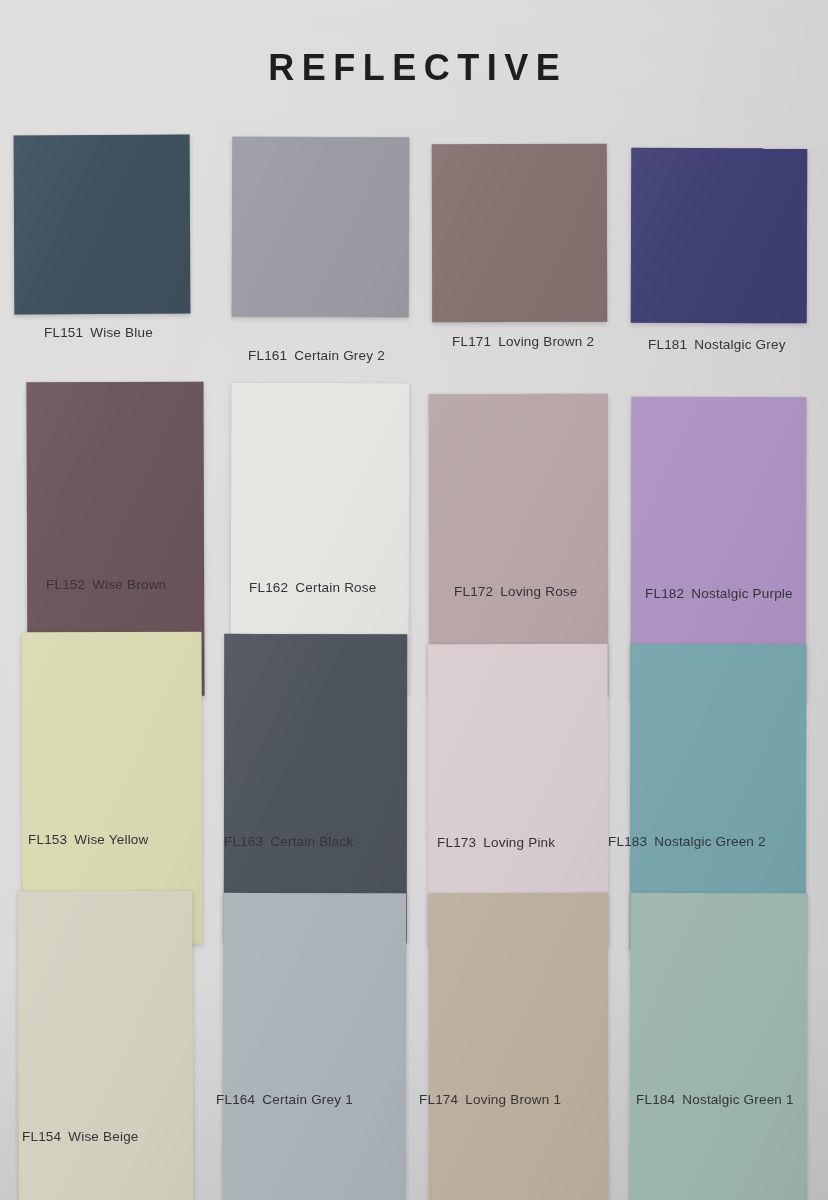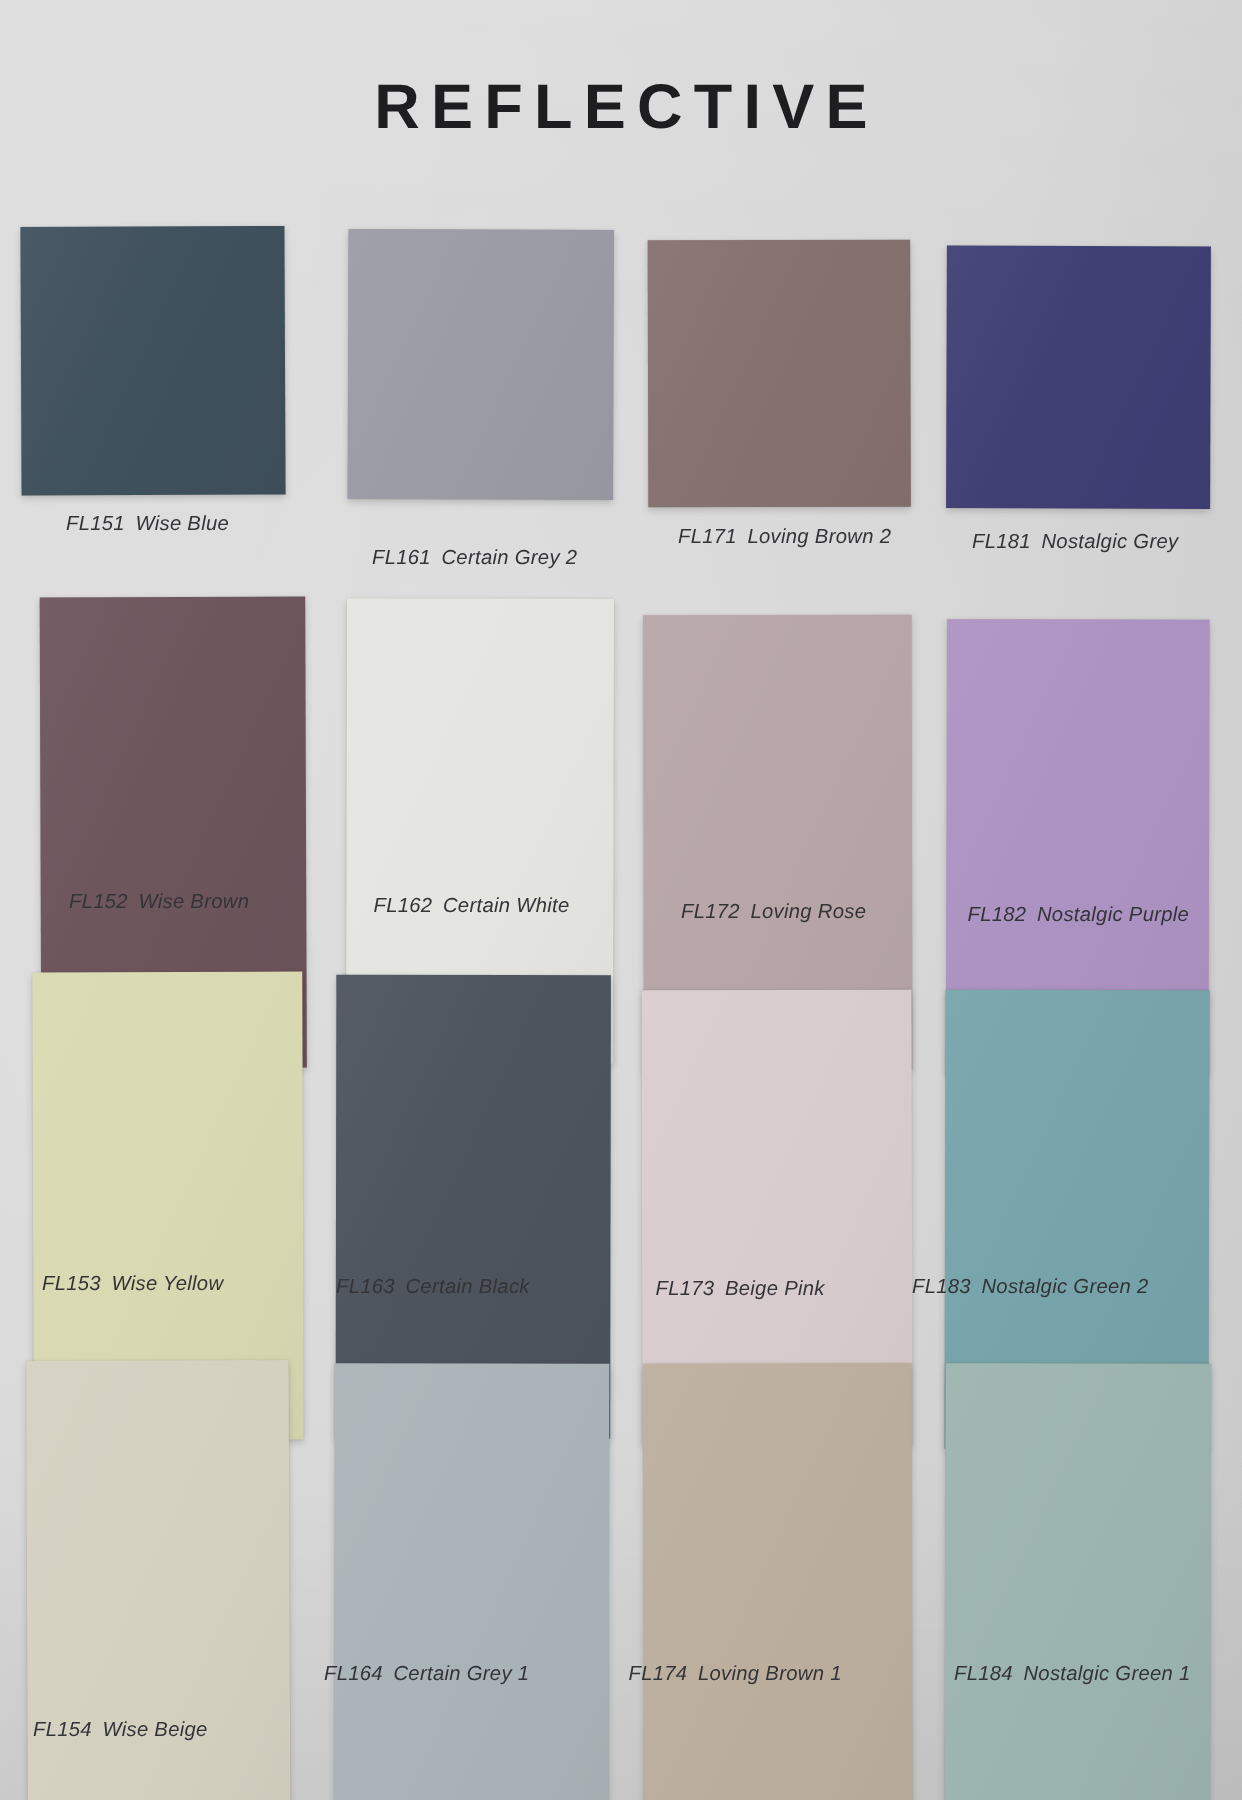--- a/index.html
+++ b/index.html
@@ -47,37 +47,36 @@
     position: absolute;
     top: 50px;
     left: 0;
     width: 828px;
     text-align: center;
     z-index: 4;
   }
   .title {
     display: inline-block;
     font-family: "Liberation Sans", sans-serif;
-    font-size: 42px;
+    font-size: 36px;
     font-weight: 700;
     letter-spacing: 7.5px;
     color: #1e1e20;
     text-indent: 7.5px;
     line-height: 1;
   }
 
   
   .grid {
     position: absolute;
-    top: 132px;
+    top: 116px;
     left: 0;
     width: 666px;
     height: 1035px;
     z-index: 3;
-    font-style: italic;
   }
 
   .cell {
     position: absolute;
   }
 
   .swatch {
     position: absolute;
     box-shadow:
       0 2px 5px rgba(0,0,0,0.17),
@@ -147,21 +146,21 @@
     <div class="cell">
       <div class="swatch" style="left: 27px; top: 266px; width: 177px; height: 314px; transform: rotate(-0.2deg); background-color: rgb(108, 84, 91);"></div>
       <div class="label" style="left:46px; top:461px;">
         <span class="code">FL152</span><span class="cname">Wise Brown</span>
       </div>
     </div>
 
     <div class="cell">
       <div class="swatch" style="left: 231px; top: 267px; width: 178px; height: 310px; transform: rotate(0.12deg); background-color: rgb(229, 230, 225);"></div>
       <div class="label" style="left:249px; top:464px;">
-        <span class="code">FL162</span><span class="cname">Certain White</span>
+        <span class="code">FL162</span><span class="cname">Certain Rose</span>
       </div>
     </div>
 
     <div class="cell">
       <div class="swatch" style="left: 429px; top: 278px; width: 179px; height: 303px; transform: rotate(-0.1deg); background-color: rgb(183, 165, 167);"></div>
       <div class="label" style="left:454px; top:468px;">
         <span class="code">FL172</span><span class="cname">Loving Rose</span>
       </div>
     </div>
 
@@ -182,21 +181,21 @@
     <div class="cell">
       <div class="swatch" style="left: 224px; top: 518px; width: 183px; height: 309px; transform: rotate(0.1deg); background-color: rgb(77, 83, 93);"></div>
       <div class="label" style="left:224px; top:718px;">
         <span class="code">FL163</span><span class="cname">Certain Black</span>
       </div>
     </div>
 
     <div class="cell">
       <div class="swatch" style="left: 428px; top: 528px; width: 180px; height: 303px; transform: rotate(-0.12deg); background-color: rgb(217, 204, 206);"></div>
       <div class="label" style="left:437px; top:719px;">
-        <span class="code">FL173</span><span class="cname">Beige Pink</span>
+        <span class="code">FL173</span><span class="cname">Loving Pink</span>
       </div>
     </div>
 
     <div class="cell">
       <div class="swatch" style="left: 630px; top: 528px; width: 176px; height: 306px; transform: rotate(0.14deg); background-color: rgb(118, 163, 170);"></div>
       <div class="label" style="left:608px; top:718px;text-align:right;">
         <span class="code">FL183</span><span class="cname">Nostalgic Green 2</span>
       </div>
     </div>
 

